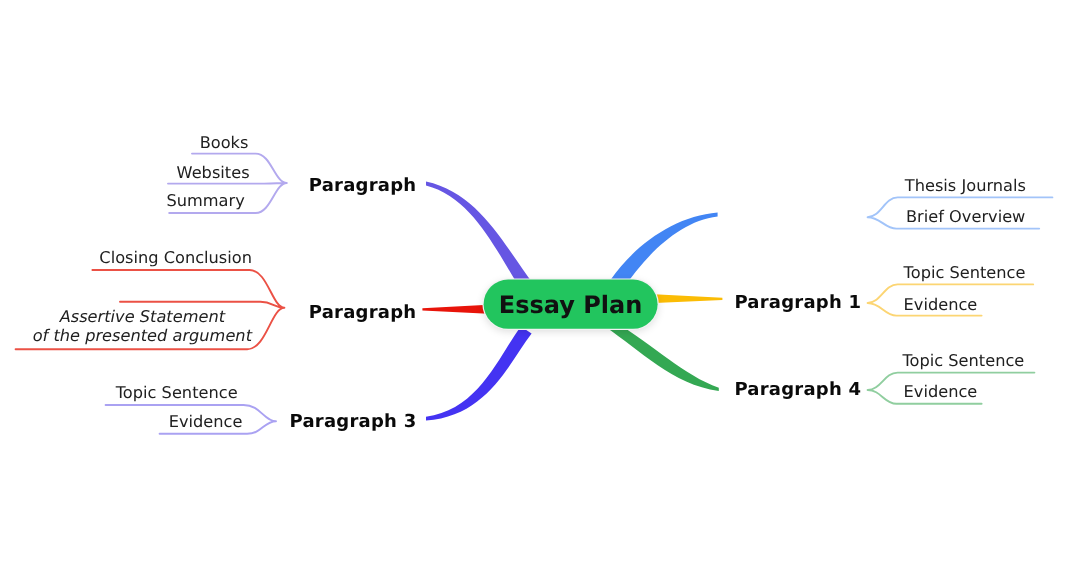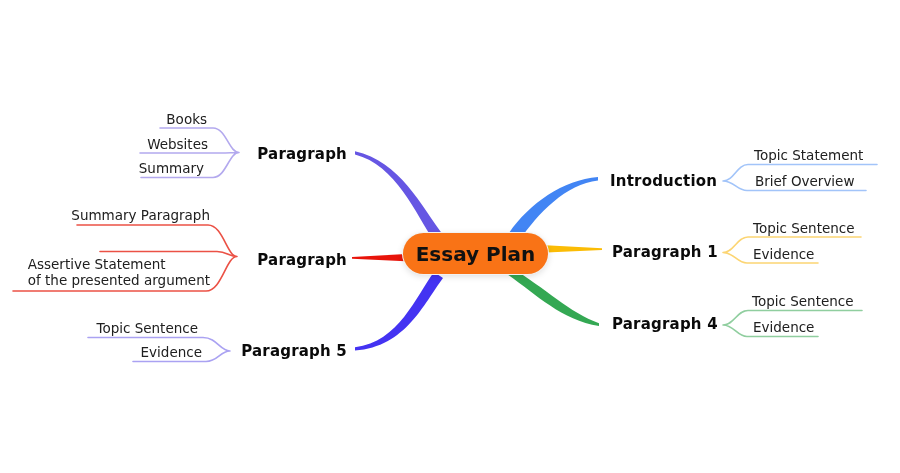--- a/index.html
+++ b/index.html
@@ -12,24 +12,24 @@
   .taper { stroke:none; }
   .topic {
     position:absolute; font-weight:bold; font-size:15px; line-height:18px;
     color:#0a0a0a; white-space:nowrap; letter-spacing:.2px;
   }
   .subtopic {
     position:absolute; font-size:13.5px; line-height:17px; color:#202020;
     white-space:nowrap;
   }
   .ra { text-align:right; }
-  .multiline { white-space:pre-line; line-height:16px; text-align:left; }
+  .multiline { white-space:pre-line; line-height:16px; text-align:center;font-style:italic; }
   .central-node {
     position:absolute; left:403px; top:233px; width:145px; height:41px;
-    background:#f97316; border-radius:21px;
+    background:#22c55e; border-radius:21px;
     box-shadow:0 0 0 1px #f2f2f2, 0 2px 7px rgba(0,0,0,.15);
     display:flex; align-items:center; justify-content:center;
     font-weight:bold; font-size:20px; color:#111; cursor:default;
   }
 </style>
 </head>
 <body>
 
 <div class="canvas">
 
@@ -43,41 +43,40 @@
     <path class="taper" d="M 434,272 C 416,296 399,342 355,347.2 L 355,350.5 C 406,347 424,303 443,278 Z" fill="#4433f2"></path>
 
     <path class="fork" d="M 877,164.5 L 748,164.5 C 737,164.5 734,181 723,181 C 734,181 737,190.5 747,190.5 L 866,190.5" stroke="#a2c4f9"></path>
     <path class="fork" d="M 861,237 L 748,237 C 737,237 734,252.5 723,252.5 C 734,252.5 737,263 747,263 L 818,263" stroke="#fcd573"></path>
     <path class="fork" d="M 862,310.5 L 748,310.5 C 737,310.5 734,325 723,325 C 734,325 737,336.5 747,336.5 L 818,336.5" stroke="#90ce9f"></path>
     <path class="fork" d="M 160,128 L 213,128 C 226,128 229,152.5 239,152.5 M 140,153 L 220,153 C 230,153 231,152.5 239,152.5 M 141,177.5 L 213,177.5 C 226,177.5 229,152.5 239,152.5" stroke="#b3a9ee"></path>
     <path class="fork" d="M 77,225 L 208,225 C 223,225 227,256.5 237,256.5 M 100,251.5 L 217,251.5 C 227,251.5 229,256.5 237,256.5 M 13,291 L 206,291 C 222,291 226,256.5 237,256.5" stroke="#eb5145"></path>
     <path class="fork" d="M 88,337.5 L 203,337.5 C 217,337.5 220,351 230,351 M 133,361.5 L 206,361.5 C 218,361.5 220,351 230,351" stroke="#aaa2f2"></path>
   </svg>
 
-  <div class="topic" style="left:610px;top:172px">Introduction</div>
-  <div class="subtopic" style="left:754px;top:147px">Topic Statement</div>
+  <div class="subtopic" style="left:754px;top:147px">Thesis Journals</div>
   <div class="subtopic" style="left:755px;top:173px">Brief Overview</div>
 
   <div class="topic" style="left:612px;top:243px">Paragraph 1</div>
   <div class="subtopic" style="left:753px;top:220px">Topic Sentence</div>
   <div class="subtopic" style="left:753px;top:246px">Evidence</div>
 
   <div class="topic" style="left:612px;top:315px">Paragraph 4</div>
   <div class="subtopic" style="left:752px;top:293px">Topic Sentence</div>
   <div class="subtopic" style="left:753px;top:319px">Evidence</div>
 
   <div class="topic ra" style="right:553px;top:145px">Paragraph</div>
   <div class="subtopic ra" style="right:693px;top:111px">Books</div>
   <div class="subtopic ra" style="right:692px;top:136px">Websites</div>
   <div class="subtopic ra" style="right:696px;top:160px">Summary</div>
 
   <div class="topic ra" style="right:553px;top:251px">Paragraph</div>
-  <div class="subtopic ra" style="right:690px;top:207px">Summary Paragraph</div>
+  <div class="subtopic ra" style="right:690px;top:207px">Closing Conclusion</div>
   <div class="subtopic multiline" style="right:690px;top:256px">Assertive Statement
 of the presented argument</div>
 
-  <div class="topic ra" style="right:553px;top:342px">Paragraph 5</div>
+  <div class="topic ra" style="right:553px;top:342px">Paragraph 3</div>
   <div class="subtopic ra" style="right:702px;top:320px">Topic Sentence</div>
   <div class="subtopic ra" style="right:698px;top:344px">Evidence</div>
 
   <div class="central-node">Essay Plan</div>
 
 </div>
 
 </body></html>

